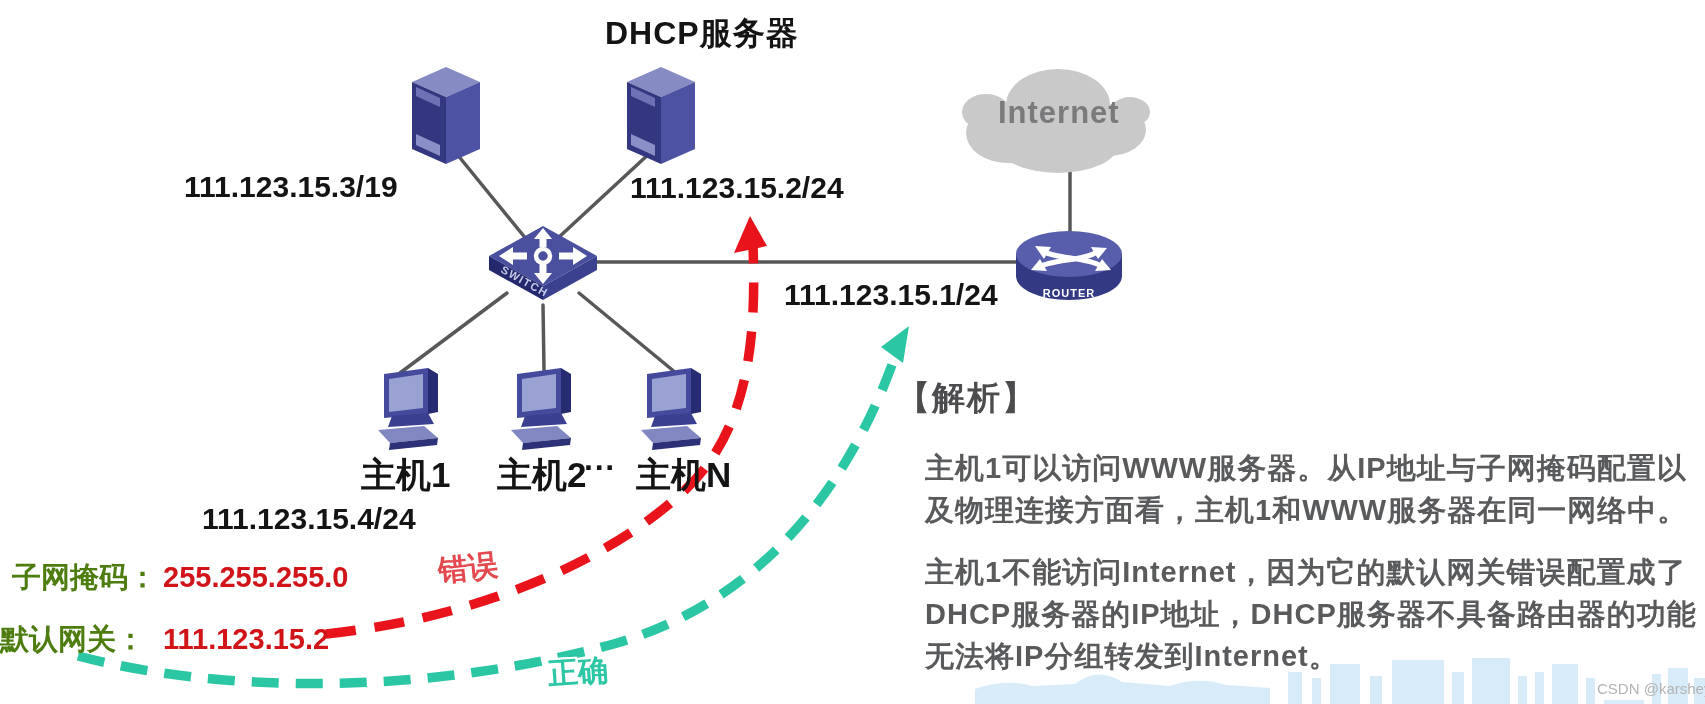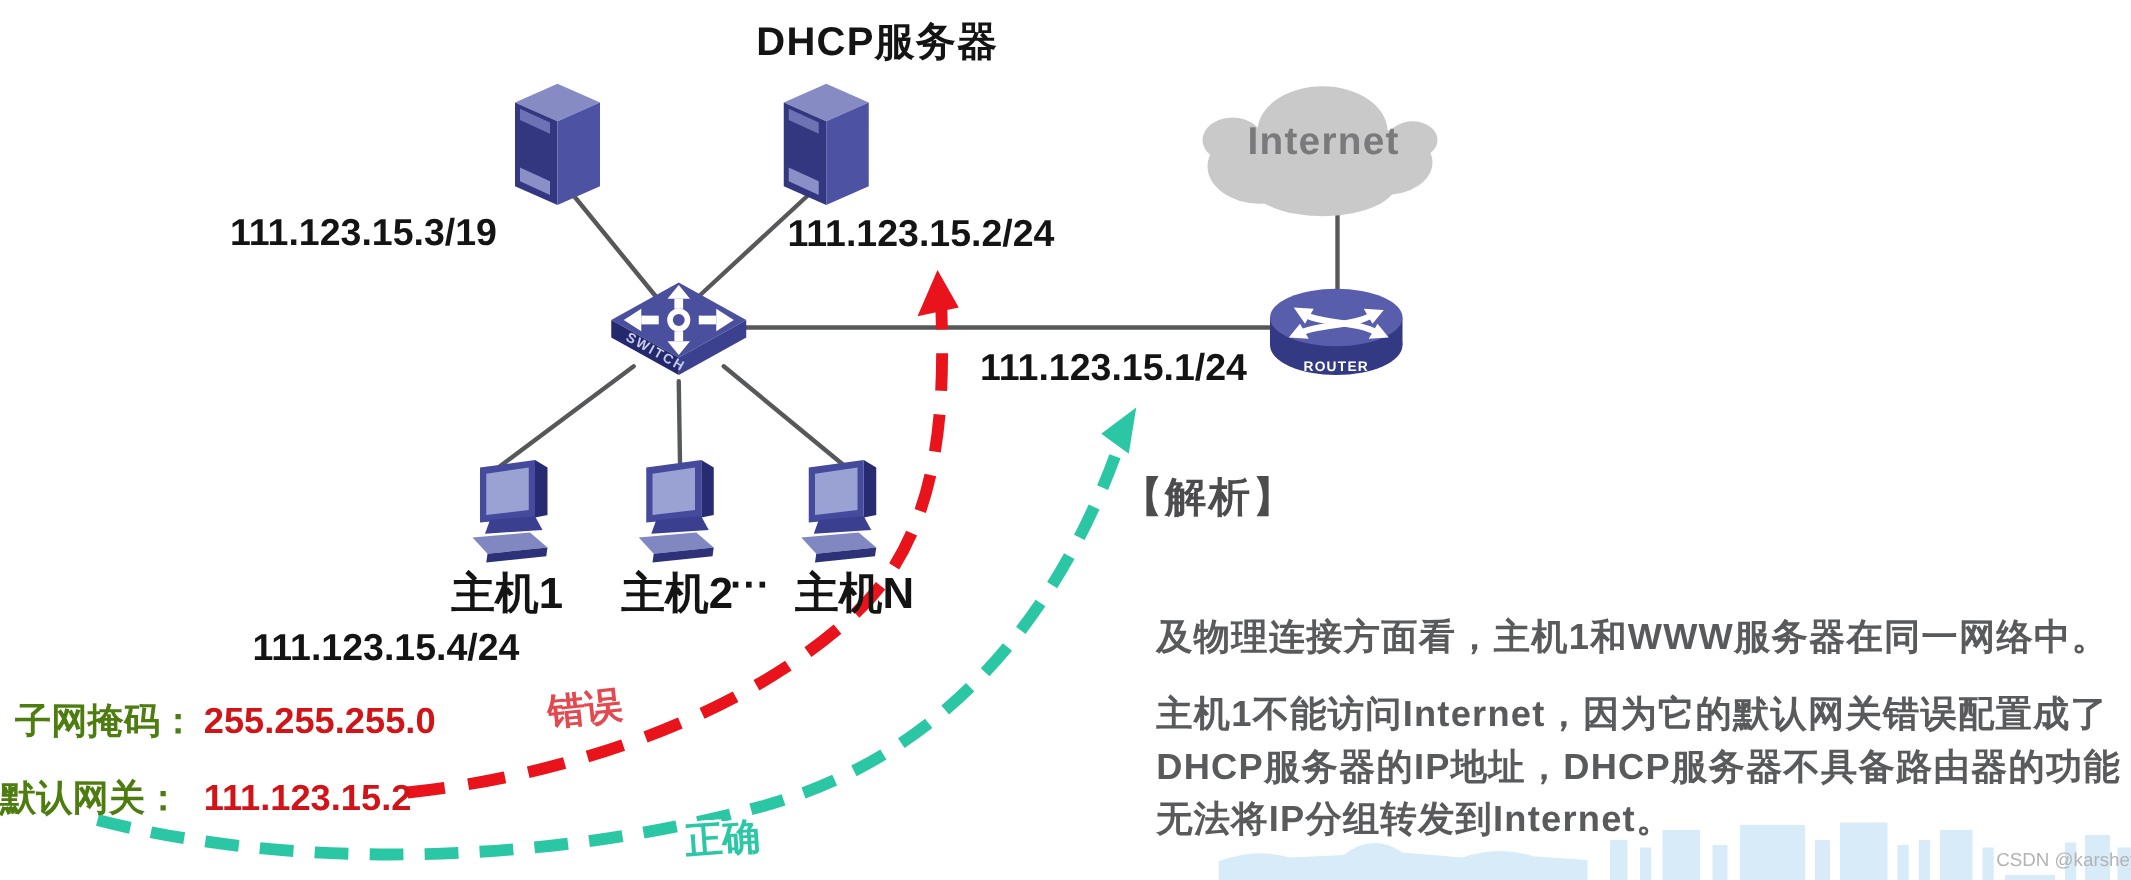--- a/index.html
+++ b/index.html
@@ -158,19 +158,20 @@
 
   <div class="lbl cfg-label" style="left:12px;top:562px;">子网掩码：</div>
   <div class="lbl cfg-value" style="left:163px;top:562px;">255.255.255.0</div>
   <div class="lbl cfg-label" style="left:0;top:624px;">默认网关：</div>
   <div class="lbl cfg-value" style="left:163px;top:624px;">111.123.15.2</div>
 
   <div class="lbl tag tag-wrong" style="left:438px;top:551px;">错误</div>
   <div class="lbl tag tag-correct" style="left:548px;top:655px;">正确</div>
 
   <div class="lbl analysis-heading" style="left:897px;top:380px;">【解析】</div>
+  <div class="lbl analysis-line" style="left:925px;top:453px;">主机1可以访问WWW服务器。从IP地址与子网掩码配置以</div>
   <div class="lbl analysis-line" style="left:925px;top:495px;">及物理连接方面看，主机1和WWW服务器在同一网络中。</div>
   <div class="lbl analysis-line" style="left:925px;top:557px;">主机1不能访问Internet，因为它的默认网关错误配置成了</div>
   <div class="lbl analysis-line" style="left:925px;top:599px;">DHCP服务器的IP地址，DHCP服务器不具备路由器的功能，</div>
   <div class="lbl analysis-line" style="left:925px;top:641px;">无法将IP分组转发到Internet。</div>
 
   <div class="watermark" style="left:1597px;top:680px;">CSDN @karshey</div>
 </div>
 
 </body></html>

